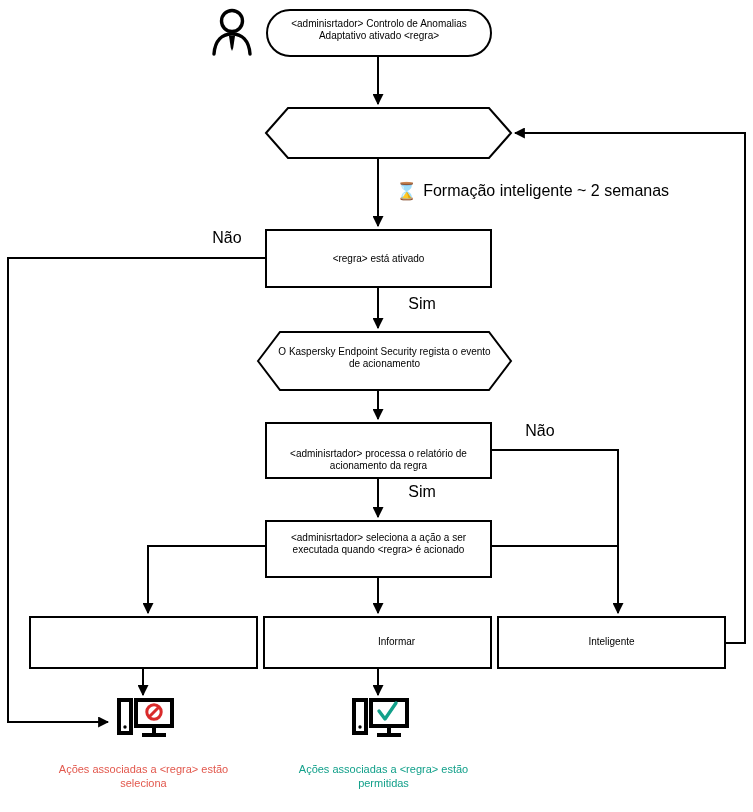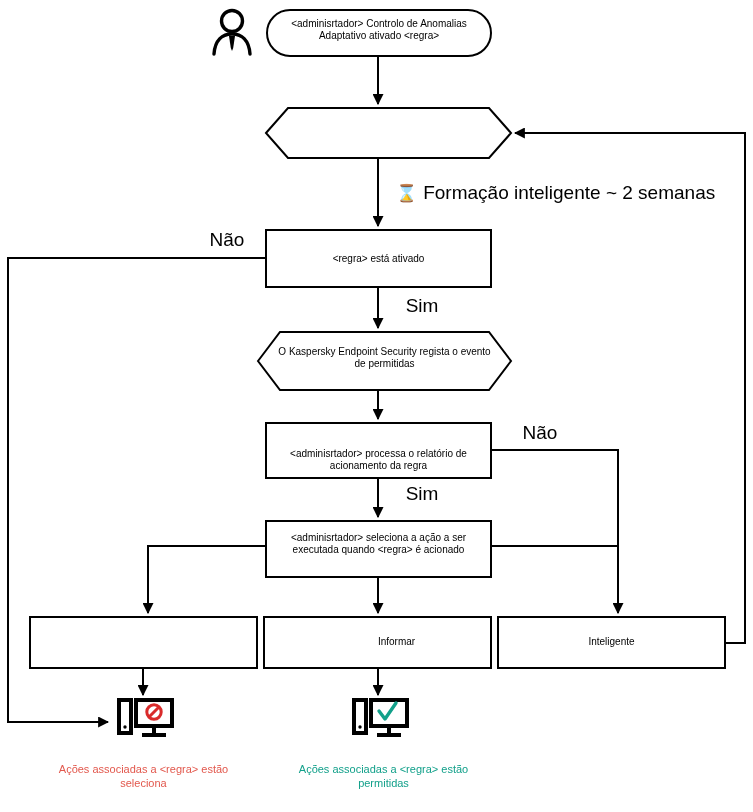--- a/index.html
+++ b/index.html
@@ -29,21 +29,21 @@
     height: 812px;
   }
   .node-text {
     position: absolute;
     text-align: center;
     color: #000000;
     line-height: 1.22;
     pointer-events: none;
   }
   .t-small { font-size: 10px; }
-  .t-label { font-size: 19px; }
+  .t-label { font-size: 16px; }
   .t-caption { font-size: 11px; line-height: 1.3; }
   .blocked { color: #e2584d; }
   .allowed { color: #12a08a; }
 </style>
 </head>
 <body>
 
 <div id="diagram-root">
 
   <svg class="flow" viewBox="0 0 753 812">
@@ -128,21 +128,21 @@
 
 
   <div class="node-text t-label" style="left:197px; top:228px; width:60px;">Não</div>
 
   <div class="node-text t-small" style="left:270px; top:253px; width:217px;">&lt;regra&gt; está ativado</div>
 
   <div class="node-text t-label" style="left:392px; top:294px; width:60px;">Sim</div>
 
   <div class="node-text t-small" style="left:262px; top:346px; width:245px;">
     <span>O Kaspersky Endpoint Security regista o evento</span><br>
-    <span>de permitidas</span>
+    <span>de acionamento</span>
   </div>
 
   <div class="node-text t-small" style="left:270px; top:448px; width:217px;">
     <span>&lt;adminisrtador&gt; processa o relatório de</span><br>
     <span>acionamento da regra</span>
   </div>
 
   <div class="node-text t-label" style="left:510px; top:421px; width:60px;">Não</div>
 
   <div class="node-text t-label" style="left:392px; top:482px; width:60px;">Sim</div>

